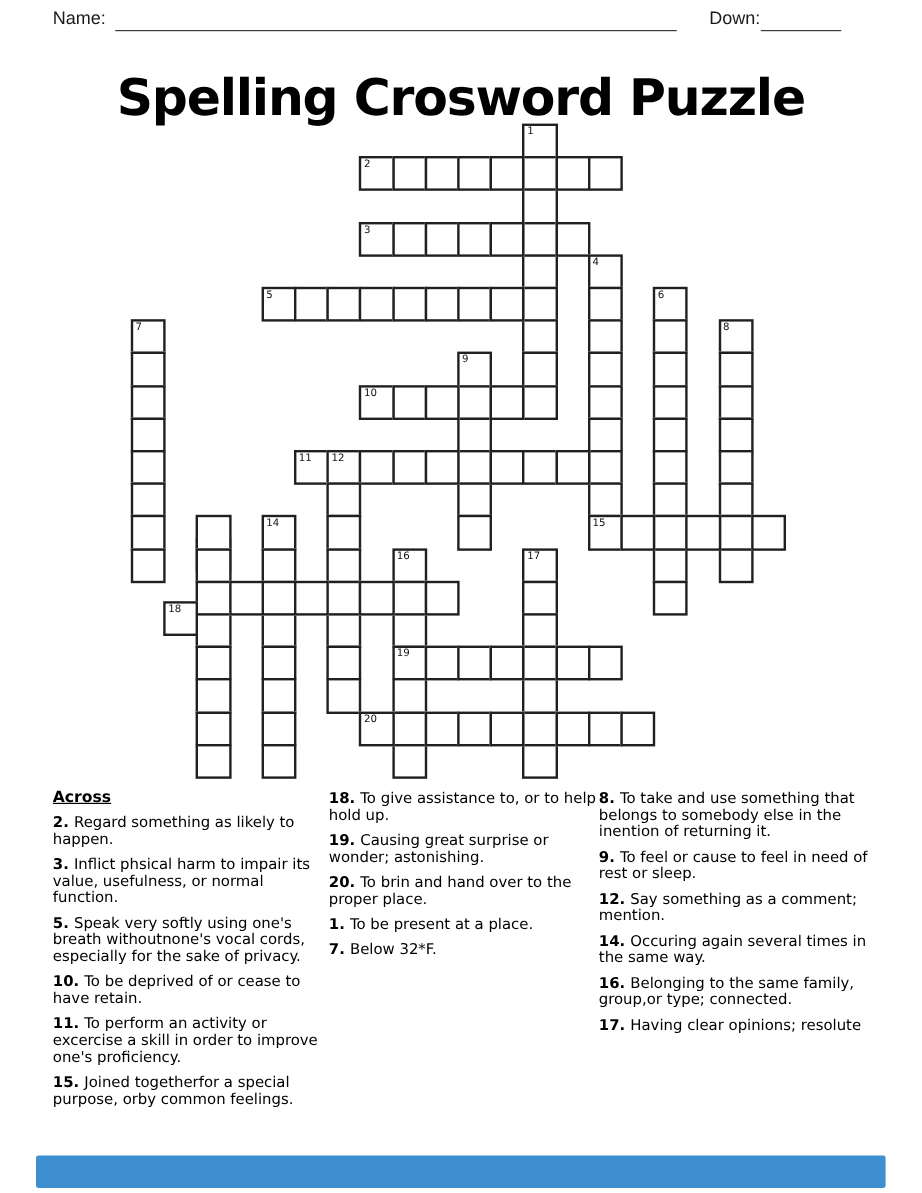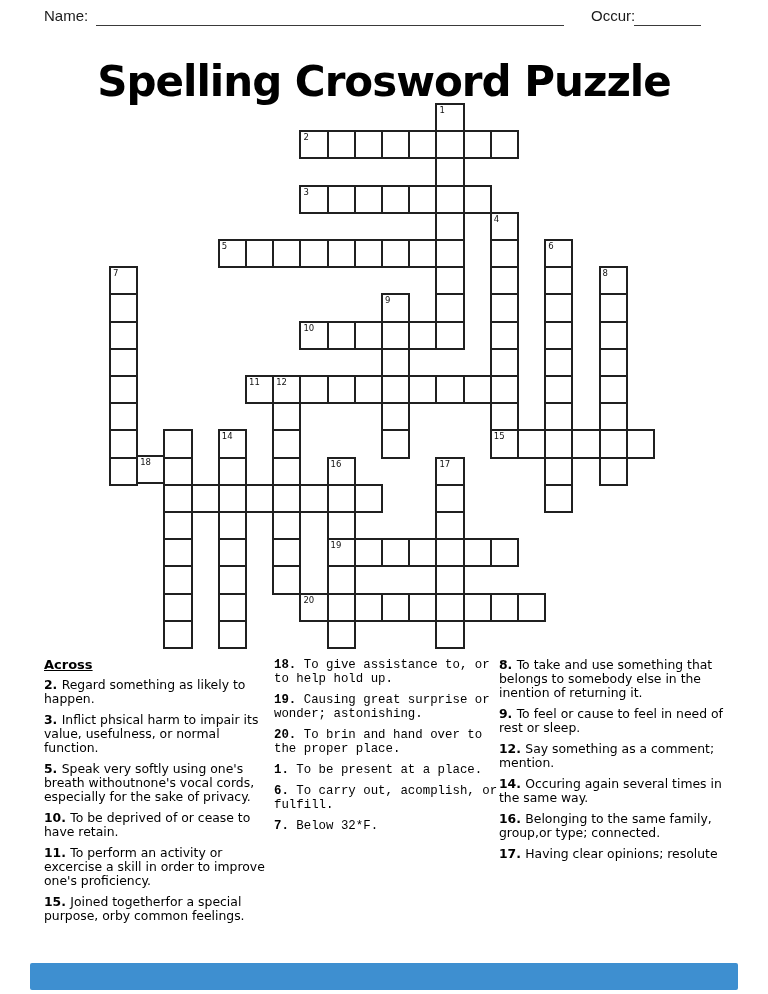--- a/index.html
+++ b/index.html
@@ -23,39 +23,39 @@
   
   .cw{position:absolute;left:0;top:0;width:768px;height:660px;}
   .cw-cell{position:absolute;box-sizing:border-box;background:#ffffff;
            border:2px solid #202020;}
   .cw-num{position:absolute;top:0px;left:2px;font-size:8.5px;line-height:10px;
           font-family:"DejaVu Sans",sans-serif;color:#111;}
 
   
   .clue-col{position:absolute;top:658px;font-size:12.4px;line-height:14px;}
   .col-1{left:44px;width:230px;}
-  .col-2{left:274px;width:224px;font-family:Liberation Mono, monospace;}
+  .col-2{left:274px;width:224px;}
   .col-3{left:499px;width:237px;}
   .clue{margin:0 0 7px 0;}
   .clue-num{font-weight:bold;}
   .clue-head{margin:0 0 6px 0;font-weight:bold;text-decoration:underline;font-size:13px;}
 
   
   .footer-bar{position:absolute;left:30px;top:963px;width:708px;height:27px;
               border-radius:2px;}
 </style>
 </head>
 <body>
 
 <div class="page">
 
   <span class="hdr-label name-label">Name:</span>
   <div class="fill-line name-line"></div>
 
-  <span class="hdr-label date-label">Occur:</span>
+  <span class="hdr-label date-label">Down:</span>
   <div class="fill-line date-line"></div>
 
   <h1 class="title">Spelling Crosword Puzzle</h1>
 
   <div class="cw">
       <div class="cw-cell" style="left: 435.4px; top: 103px; width: 29.2px; height: 29.2px; border-color: rgb(32, 32, 32);">
         <span class="cw-num">1</span>
       </div>
       <div class="cw-cell" style="left: 435.4px; top: 130.2px; width: 29.2px; height: 29.2px; border-color: rgb(32, 32, 32);"></div>
       <div class="cw-cell" style="left: 435.4px; top: 157.4px; width: 29.2px; height: 29.2px; border-color: rgb(32, 32, 32);"></div>
@@ -207,21 +207,21 @@
       <div class="cw-cell" style="left: 326.6px; top: 619.8px; width: 29.2px; height: 29.2px; border-color: rgb(32, 32, 32);"></div>
       <div class="cw-cell" style="left: 435.4px; top: 456.6px; width: 29.2px; height: 29.2px; border-color: rgb(32, 32, 32);">
         <span class="cw-num">17</span>
       </div>
       <div class="cw-cell" style="left: 435.4px; top: 483.8px; width: 29.2px; height: 29.2px; border-color: rgb(32, 32, 32);"></div>
       <div class="cw-cell" style="left: 435.4px; top: 511px; width: 29.2px; height: 29.2px; border-color: rgb(32, 32, 32);"></div>
       <div class="cw-cell" style="left: 435.4px; top: 538.2px; width: 29.2px; height: 29.2px; border-color: rgb(32, 32, 32);"></div>
       <div class="cw-cell" style="left: 435.4px; top: 565.4px; width: 29.2px; height: 29.2px; border-color: rgb(32, 32, 32);"></div>
       <div class="cw-cell" style="left: 435.4px; top: 592.6px; width: 29.2px; height: 29.2px; border-color: rgb(32, 32, 32);"></div>
       <div class="cw-cell" style="left: 435.4px; top: 619.8px; width: 29.2px; height: 29.2px; border-color: rgb(32, 32, 32);"></div>
-      <div class="cw-cell" style="left: 136.2px; top: 455px; width: 29.2px; height: 29.2px; border-color: rgb(32, 32, 32);">
+      <div class="cw-cell" style="left: 136.2px; top: 501px; width: 29.2px; height: 29.2px; border-color: rgb(32, 32, 32);">
         <span class="cw-num">18</span>
       </div>
       <div class="cw-cell" style="left: 190.6px; top: 483.8px; width: 29.2px; height: 29.2px; border-color: rgb(32, 32, 32);"></div>
       <div class="cw-cell" style="left: 245px; top: 483.8px; width: 29.2px; height: 29.2px; border-color: rgb(32, 32, 32);"></div>
       <div class="cw-cell" style="left: 299.4px; top: 483.8px; width: 29.2px; height: 29.2px; border-color: rgb(32, 32, 32);"></div>
       <div class="cw-cell" style="left: 353.8px; top: 483.8px; width: 29.2px; height: 29.2px; border-color: rgb(32, 32, 32);"></div>
       <div class="cw-cell" style="left: 353.8px; top: 538.2px; width: 29.2px; height: 29.2px; border-color: rgb(32, 32, 32);"></div>
       <div class="cw-cell" style="left: 381px; top: 538.2px; width: 29.2px; height: 29.2px; border-color: rgb(32, 32, 32);"></div>
       <div class="cw-cell" style="left: 408.2px; top: 538.2px; width: 29.2px; height: 29.2px; border-color: rgb(32, 32, 32);"></div>
       <div class="cw-cell" style="left: 462.6px; top: 538.2px; width: 29.2px; height: 29.2px; border-color: rgb(32, 32, 32);"></div>
@@ -244,21 +244,20 @@
       <p class="clue"><span class="clue-num">5. </span><span>Speak very softly using one's breath withoutnone's vocal cords, especially for the sake of privacy.</span></p>
       <p class="clue"><span class="clue-num">10. </span><span>To be deprived of or cease to have retain.</span></p>
       <p class="clue"><span class="clue-num">11. </span><span>To perform an activity or excercise a skill in order to improve one's proficiency.</span></p>
       <p class="clue"><span class="clue-num">15. </span><span>Joined togetherfor a special purpose, orby common feelings.</span></p>
     </div>
   <div class="clue-col col-2">
       <p class="clue"><span class="clue-num">18. </span><span>To give assistance to, or to help hold up.</span></p>
       <p class="clue"><span class="clue-num">19. </span><span>Causing great surprise or wonder; astonishing.</span></p>
       <p class="clue"><span class="clue-num">20. </span><span>To brin and hand over to the proper place.</span></p>
       <p class="clue"><span class="clue-num">1. </span><span>To be present at a place.</span></p>
-      <p class="clue"><span class="clue-num">6. </span><span>To carry out, acomplish, or fulfill.</span></p>
       <p class="clue"><span class="clue-num">7. </span><span>Below 32*F.</span></p>
     </div>
   <div class="clue-col col-3">
       <p class="clue"><span class="clue-num">8. </span><span>To take and use something that belongs to somebody else in the inention of returning it.</span></p>
       <p class="clue"><span class="clue-num">9. </span><span>To feel or cause to feel in need of rest or sleep.</span></p>
       <p class="clue"><span class="clue-num">12. </span><span>Say something as a comment; mention.</span></p>
       <p class="clue"><span class="clue-num">14. </span><span>Occuring again several times in the same way.</span></p>
       <p class="clue"><span class="clue-num">16. </span><span>Belonging to the same family, group,or type; connected.</span></p>
       <p class="clue"><span class="clue-num">17. </span><span>Having clear opinions; resolute</span></p>
     </div>

